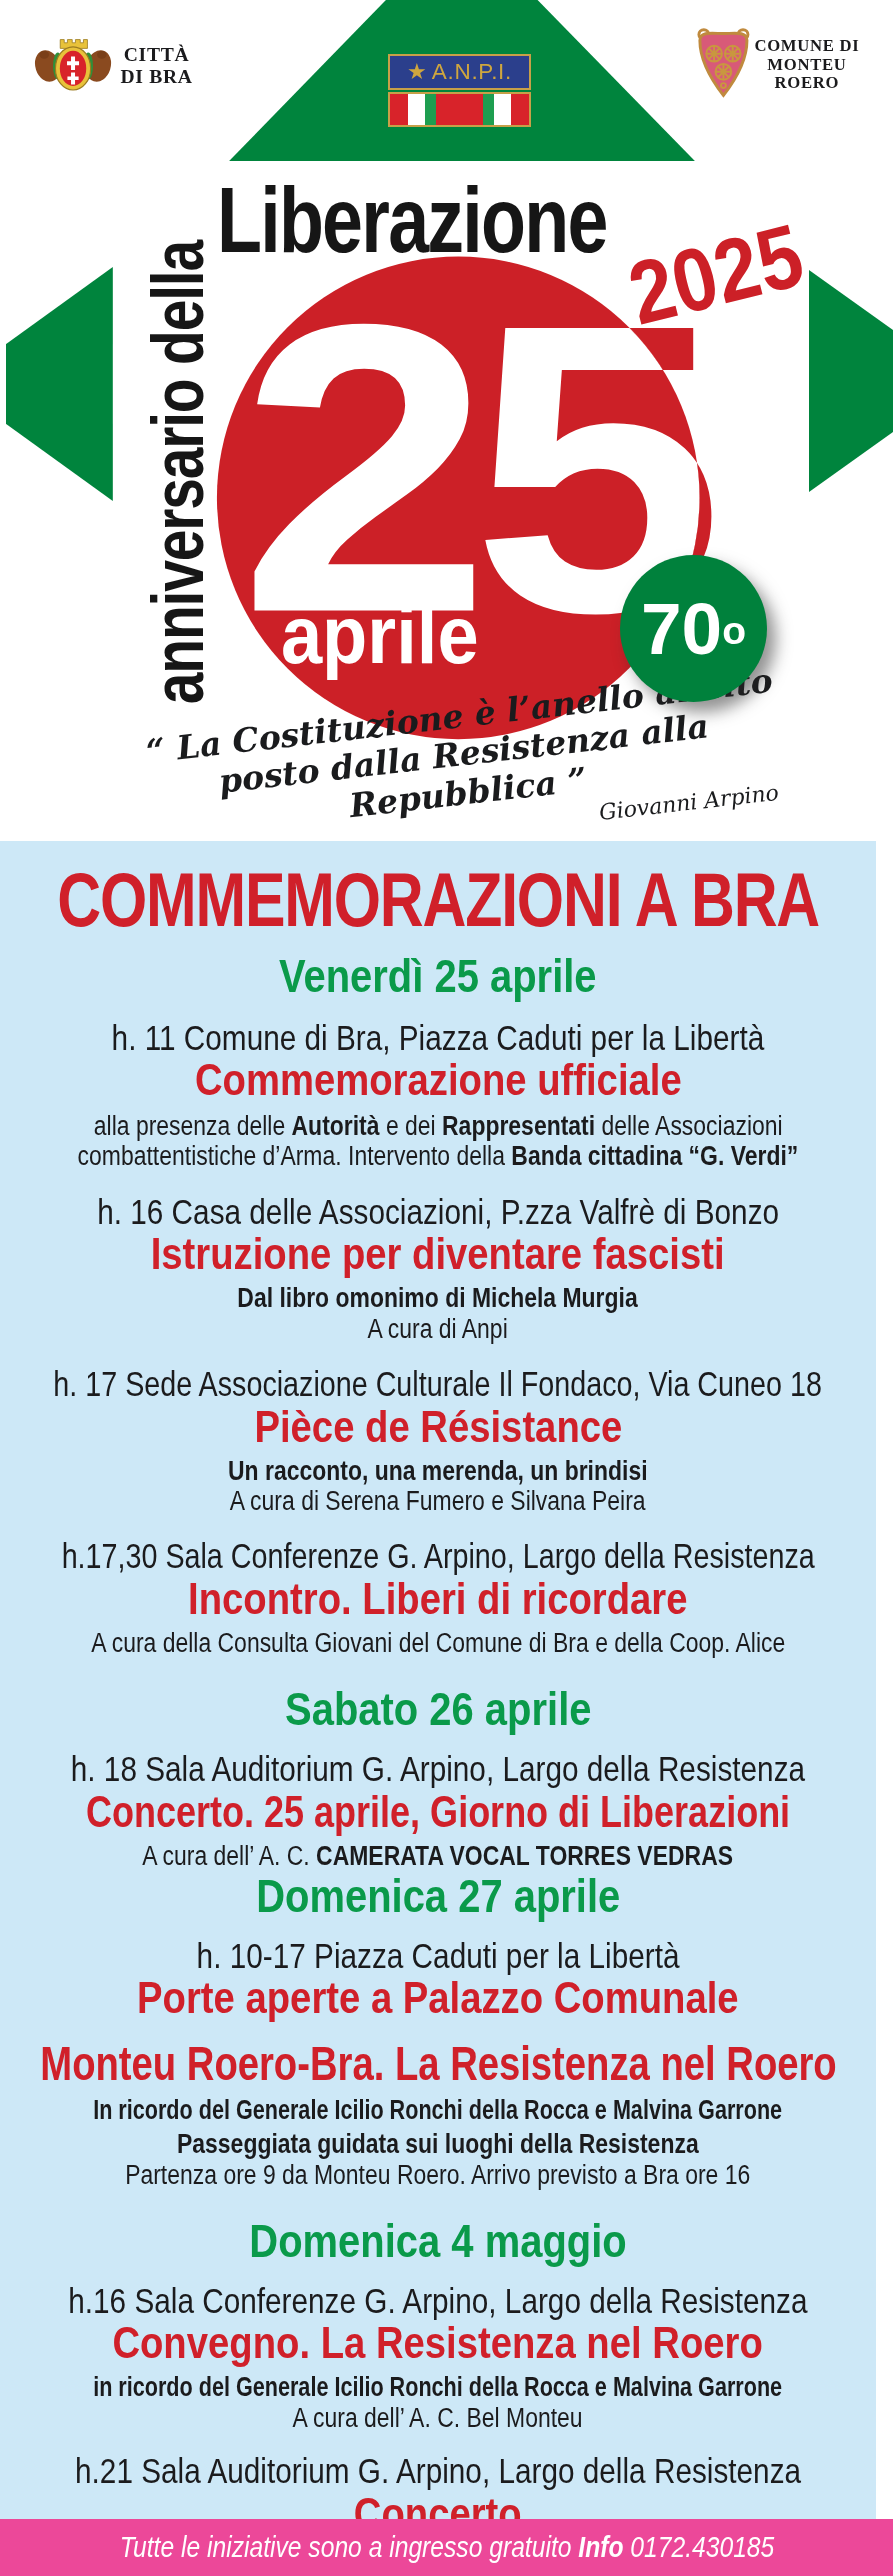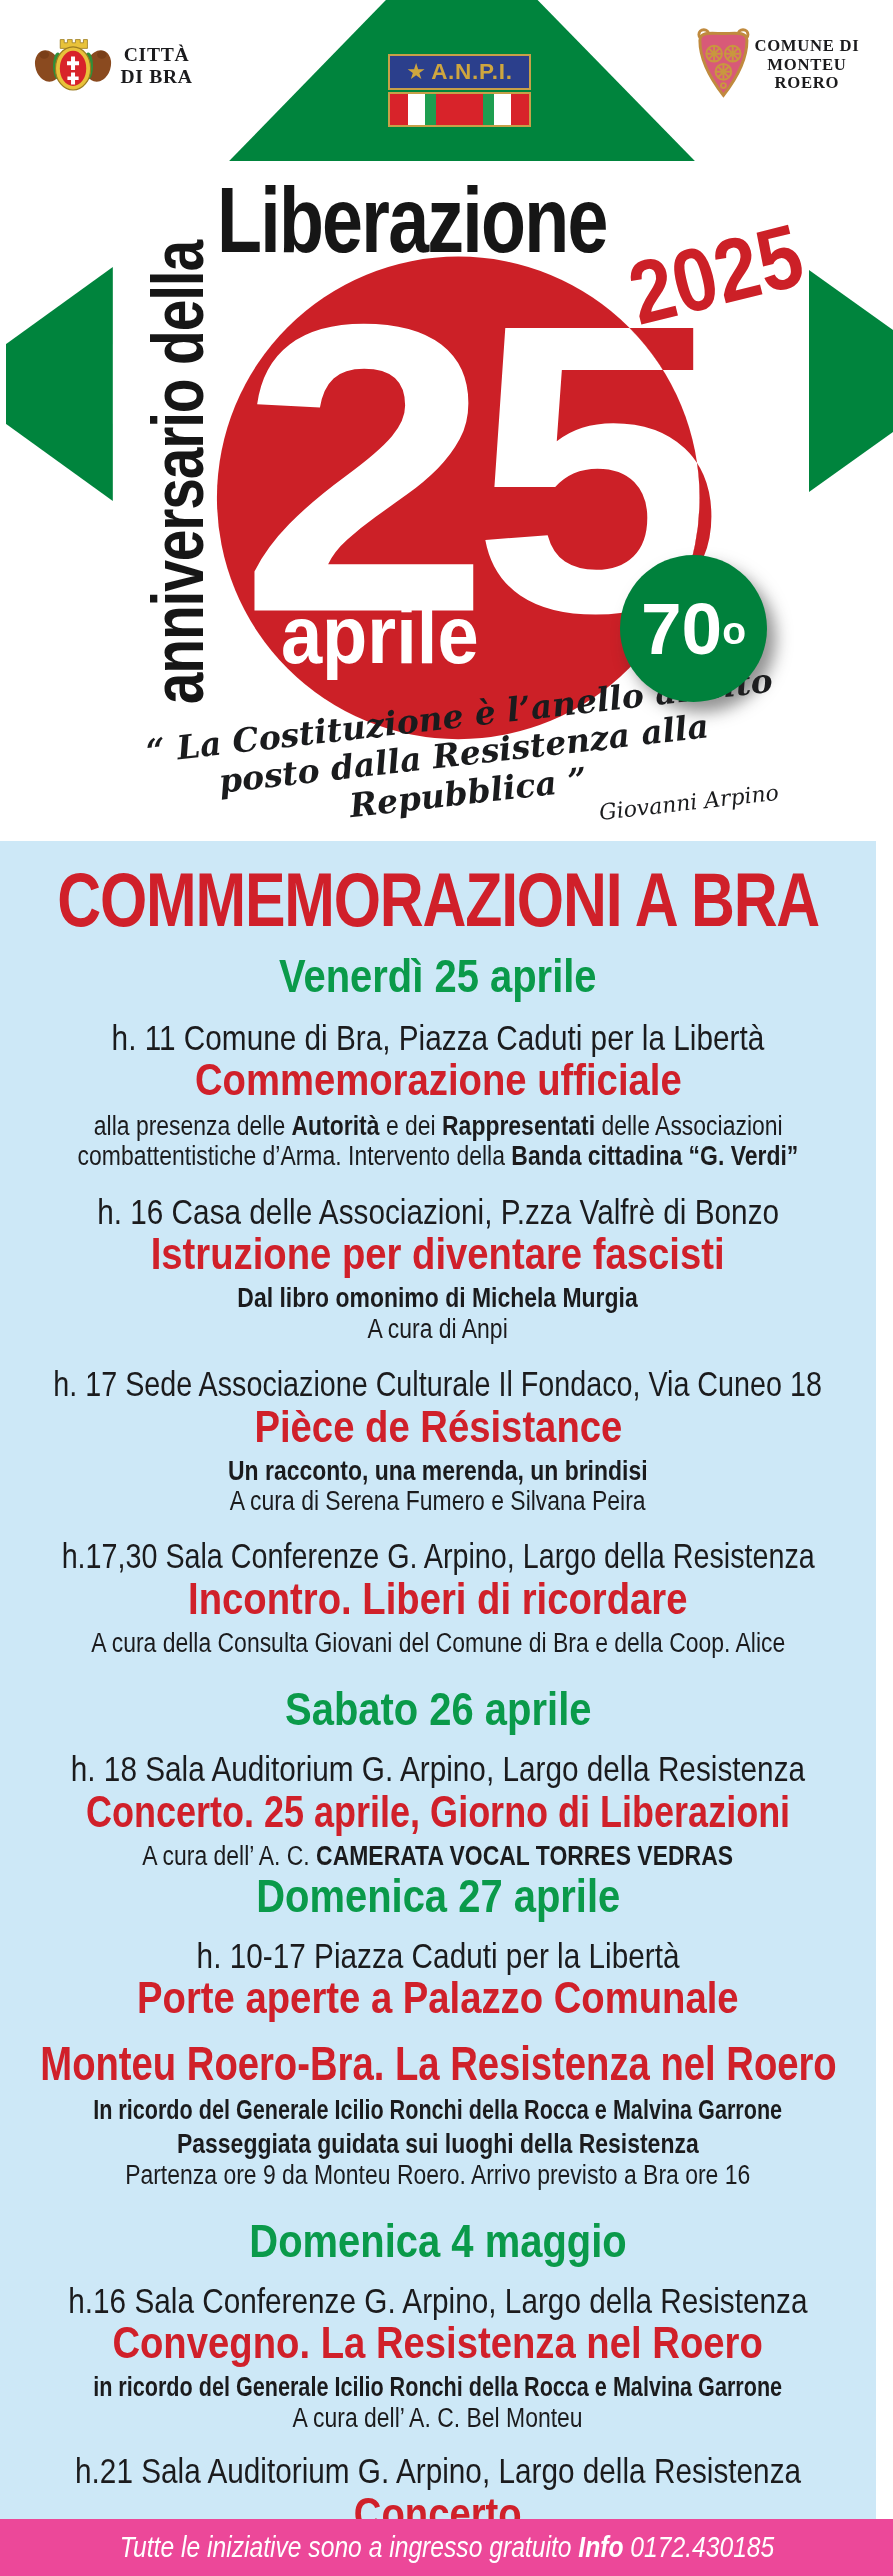--- a/index.html
+++ b/index.html
@@ -15,21 +15,21 @@
                 font-size:19.6px;letter-spacing:0.7px;text-align:center;line-height:1.08;margin-top:2.9px;}
   .logo-caption.small{font-size:16.7px;}
 
   
   .anpi-trapezoid{left:193px;top:0;width:509px;height:161px;background:#00843d;
                   clip-path:polygon(37.9% 0,67.7% 0,98.6% 100%,7.1% 100%);}
   .anpi-emblem{left:388px;top:54px;width:143px;}
   .anpi-blue{box-sizing:border-box;height:36px;background:#2b3f8c;border:2.2px solid #c7a048;
              display:flex;align-items:center;justify-content:center;gap:5.1px;}
   .anpi-star{color:#cfa63e;font-size:22px;line-height:1;}
-  .anpi-text{color:#cfa63e;font-size:22.5px;font-weight:700;letter-spacing:0.7px;}
+  .anpi-text{color:#cfa63e;font-size:22.5px;font-weight:400;letter-spacing:0.7px;}
   .anpi-ribbon{box-sizing:border-box;height:35px;margin-top:1.5px;border:2.2px solid #c7a048;
     background:linear-gradient(90deg,#d8232a 0 13%,#ffffff 13% 25%,#1e9e50 25% 33%,
                #d8232a 33% 67%,#1e9e50 67% 75%,#ffffff 75% 87%,#d8232a 87% 100%);}
 
   
   .green-left{left:5.8px;top:267px;width:107px;height:234px;background:#00843d;
               clip-path:polygon(100% 0,0 33%,0 67%,100% 100%);}
   .green-right{left:809px;top:270px;width:84px;height:222px;background:#00843d;
                clip-path:polygon(0 0,100% 27%,100% 73%,0 100%);}
 

